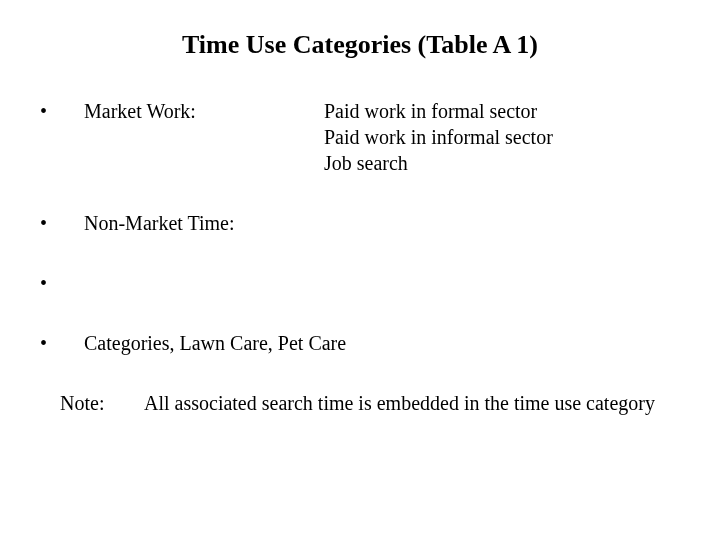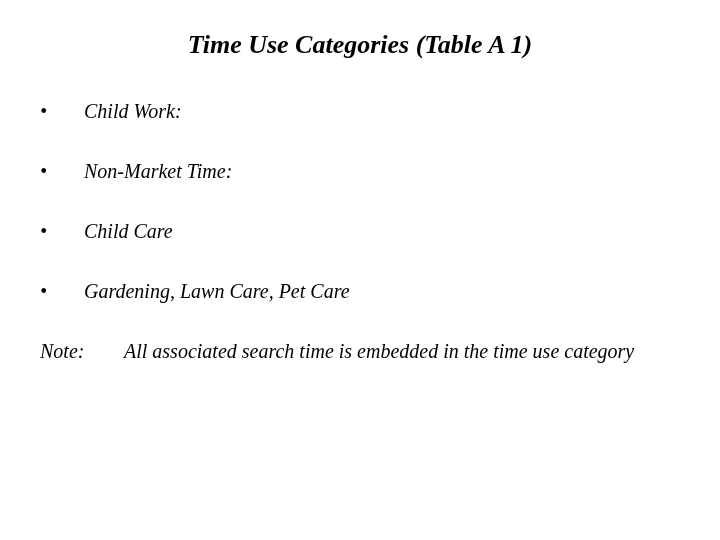--- a/index.html
+++ b/index.html
@@ -9,21 +9,20 @@
     height: 540px;
     background: #ffffff;
     font-family: "Times New Roman", Times, serif;
     color: #000000;
   }
   .slide {
     box-sizing: border-box;
     width: 720px;
     height: 464px;
     padding: 30px 40px 20px 40px;
-    font-style: italic;
   }
   .title {
     text-align: center;
     font-size: 26px;
     font-weight: bold;
     margin-bottom: 38px;
   }
   .row {
     display: flex;
     align-items: flex-start;
@@ -44,47 +43,48 @@
   }
   .note-row {
     display: flex;
     font-size: 20px;
     line-height: 1.3;
     margin-top: 6px;
   }
   .note-label {
     width: 84px;
     flex-shrink: 0;
+    margin-left: 20px;
   }
 </style>
 </head>
 <body>
 
 <div class="slide">
 
   <div class="title">Time Use Categories (Table A 1)</div>
 
   <div class="row">
     <div class="bullet-col">•</div>
-    <div class="label-col">Child Work:</div>
+    <div class="label-col">Market Work:</div>
+    <div class="desc-col">Paid work in formal sector<br>Paid work in informal sector<br>Job search</div>
   </div>
 
   <div class="row">
     <div class="bullet-col">•</div>
     <div class="label-col">Non-Market Time:</div>
   </div>
 
   <div class="row">
     <div class="bullet-col">•</div>
-    <div class="label-col" style="width:auto">Child Care</div>
   </div>
 
   <div class="row">
     <div class="bullet-col">•</div>
-    <div class="label-col" style="width:auto">Gardening, Lawn Care, Pet Care</div>
+    <div class="label-col" style="width:auto">Categories, Lawn Care, Pet Care</div>
   </div>
 
   <div class="note-row">
     <div class="note-label">Note:</div>
     <div>All associated search time is embedded in the time use category</div>
   </div>
 
 </div>
 
 </body></html>

